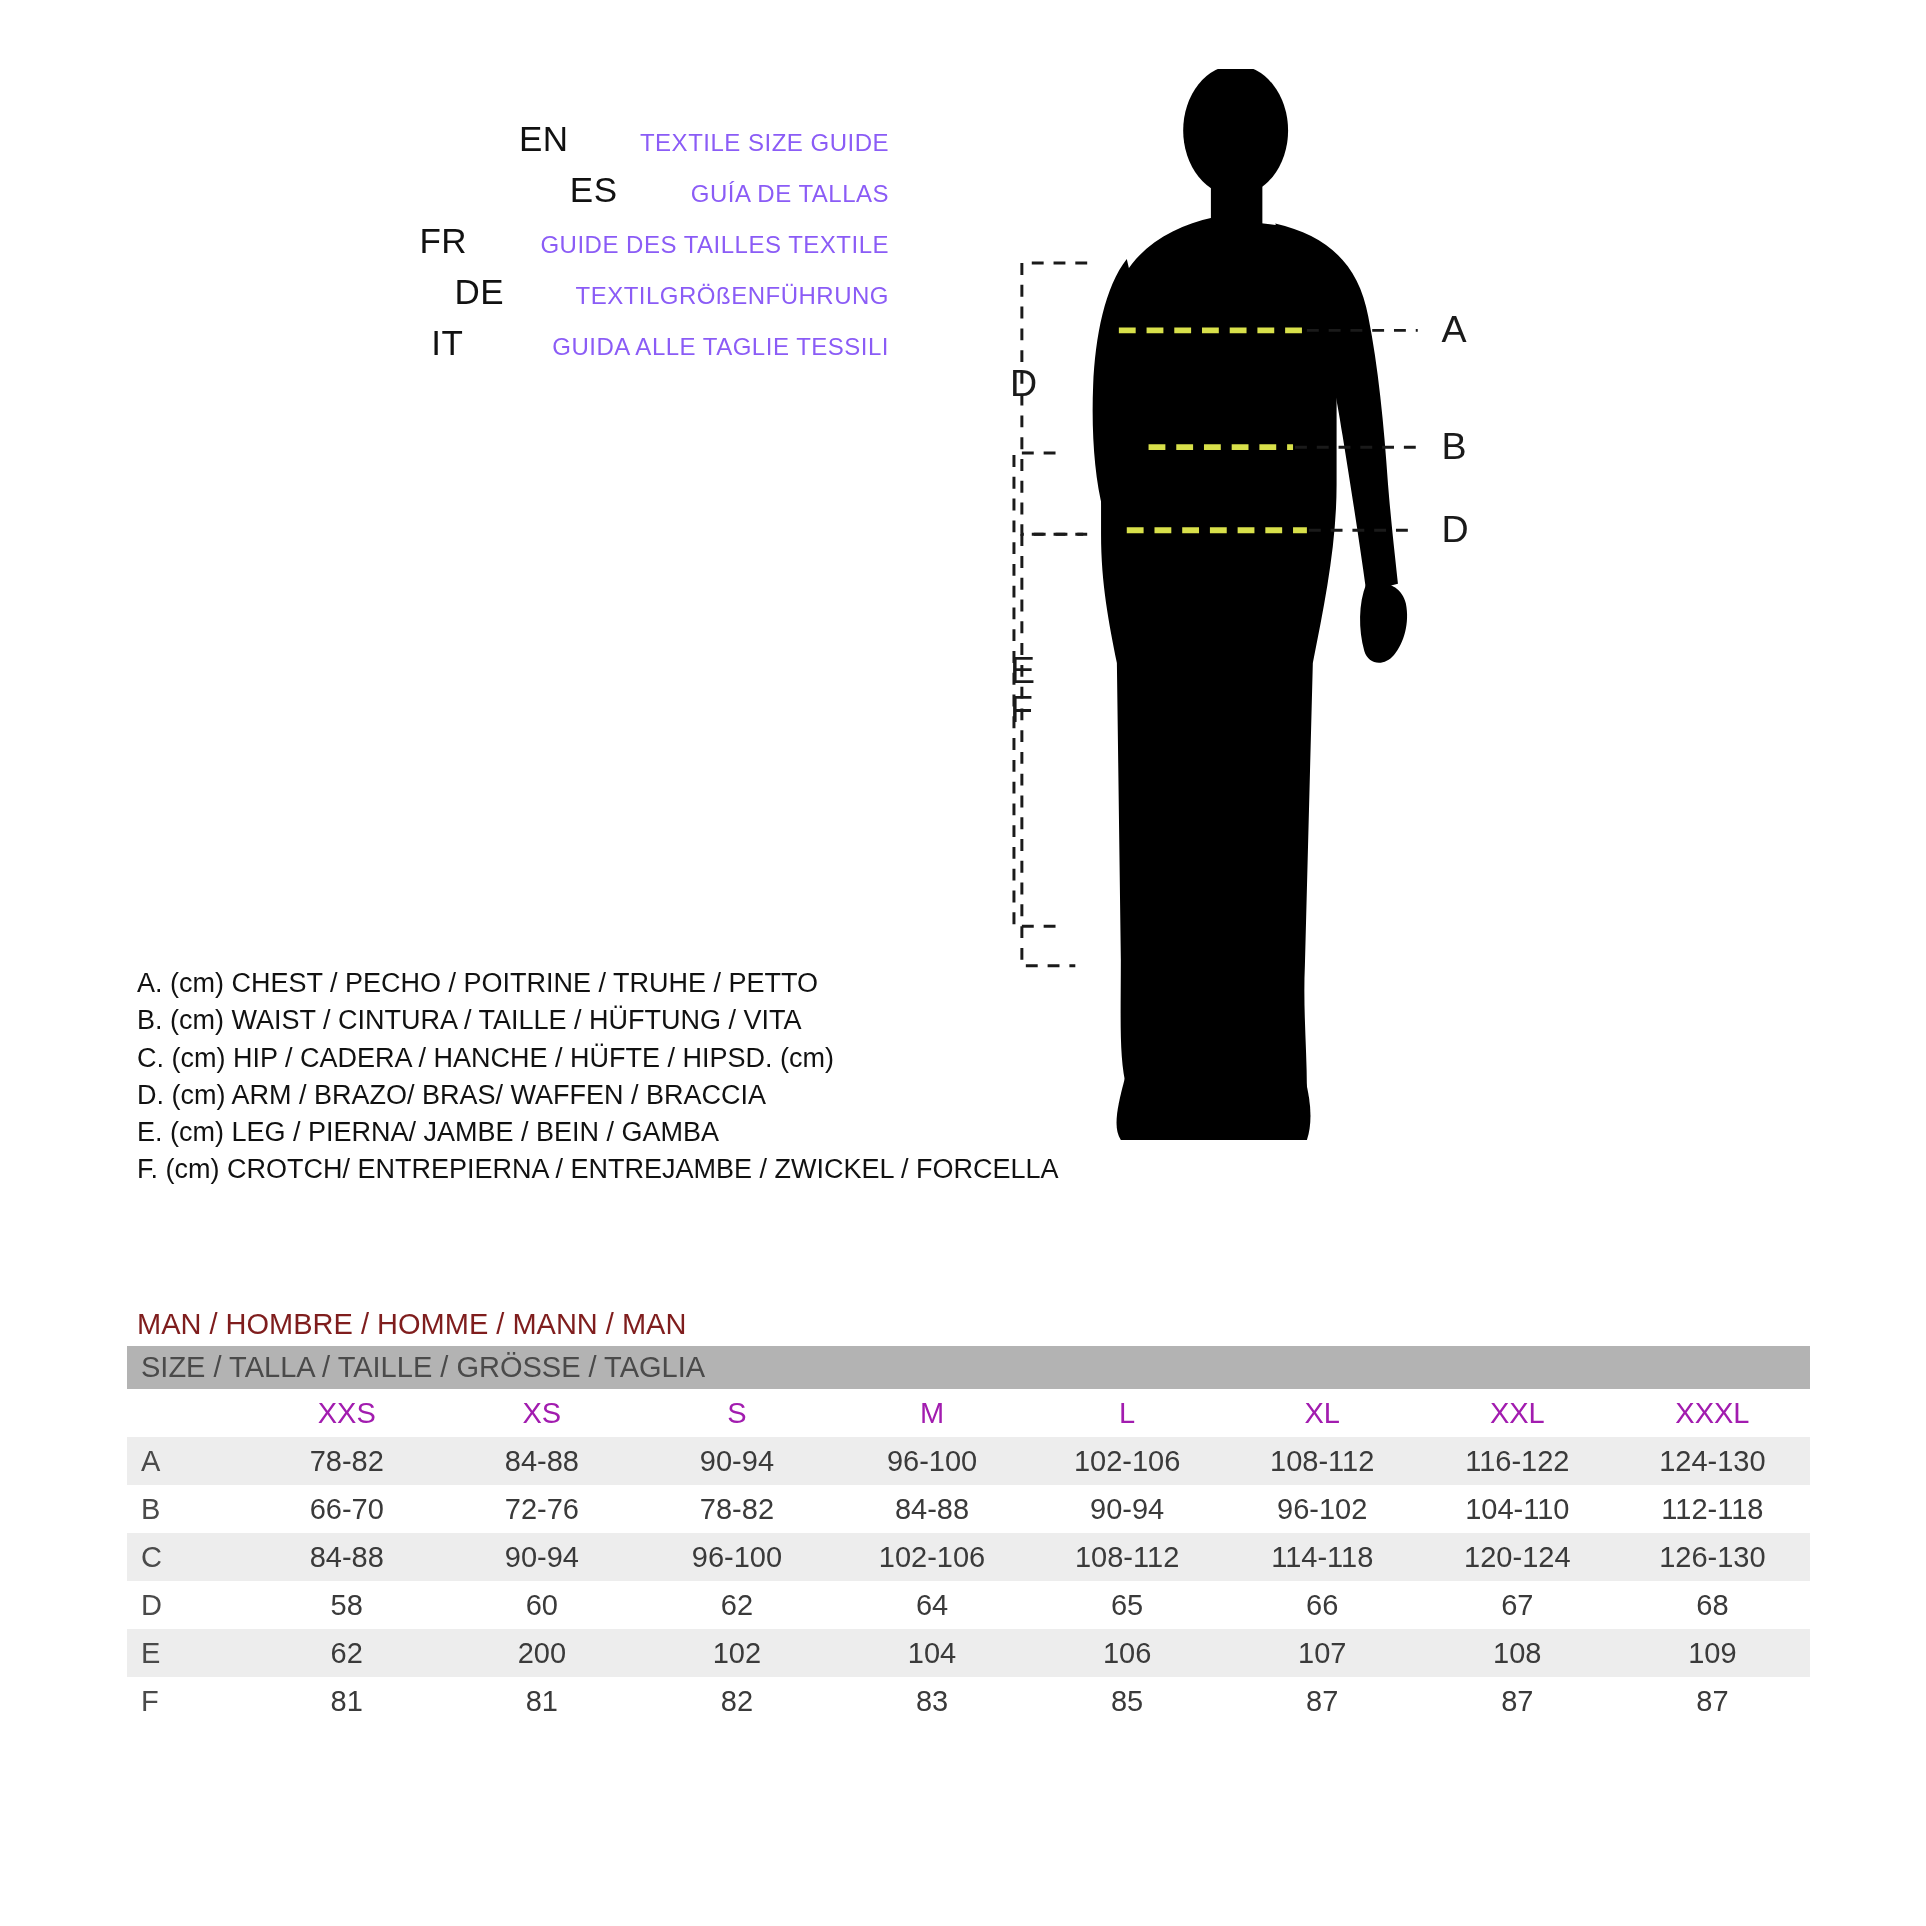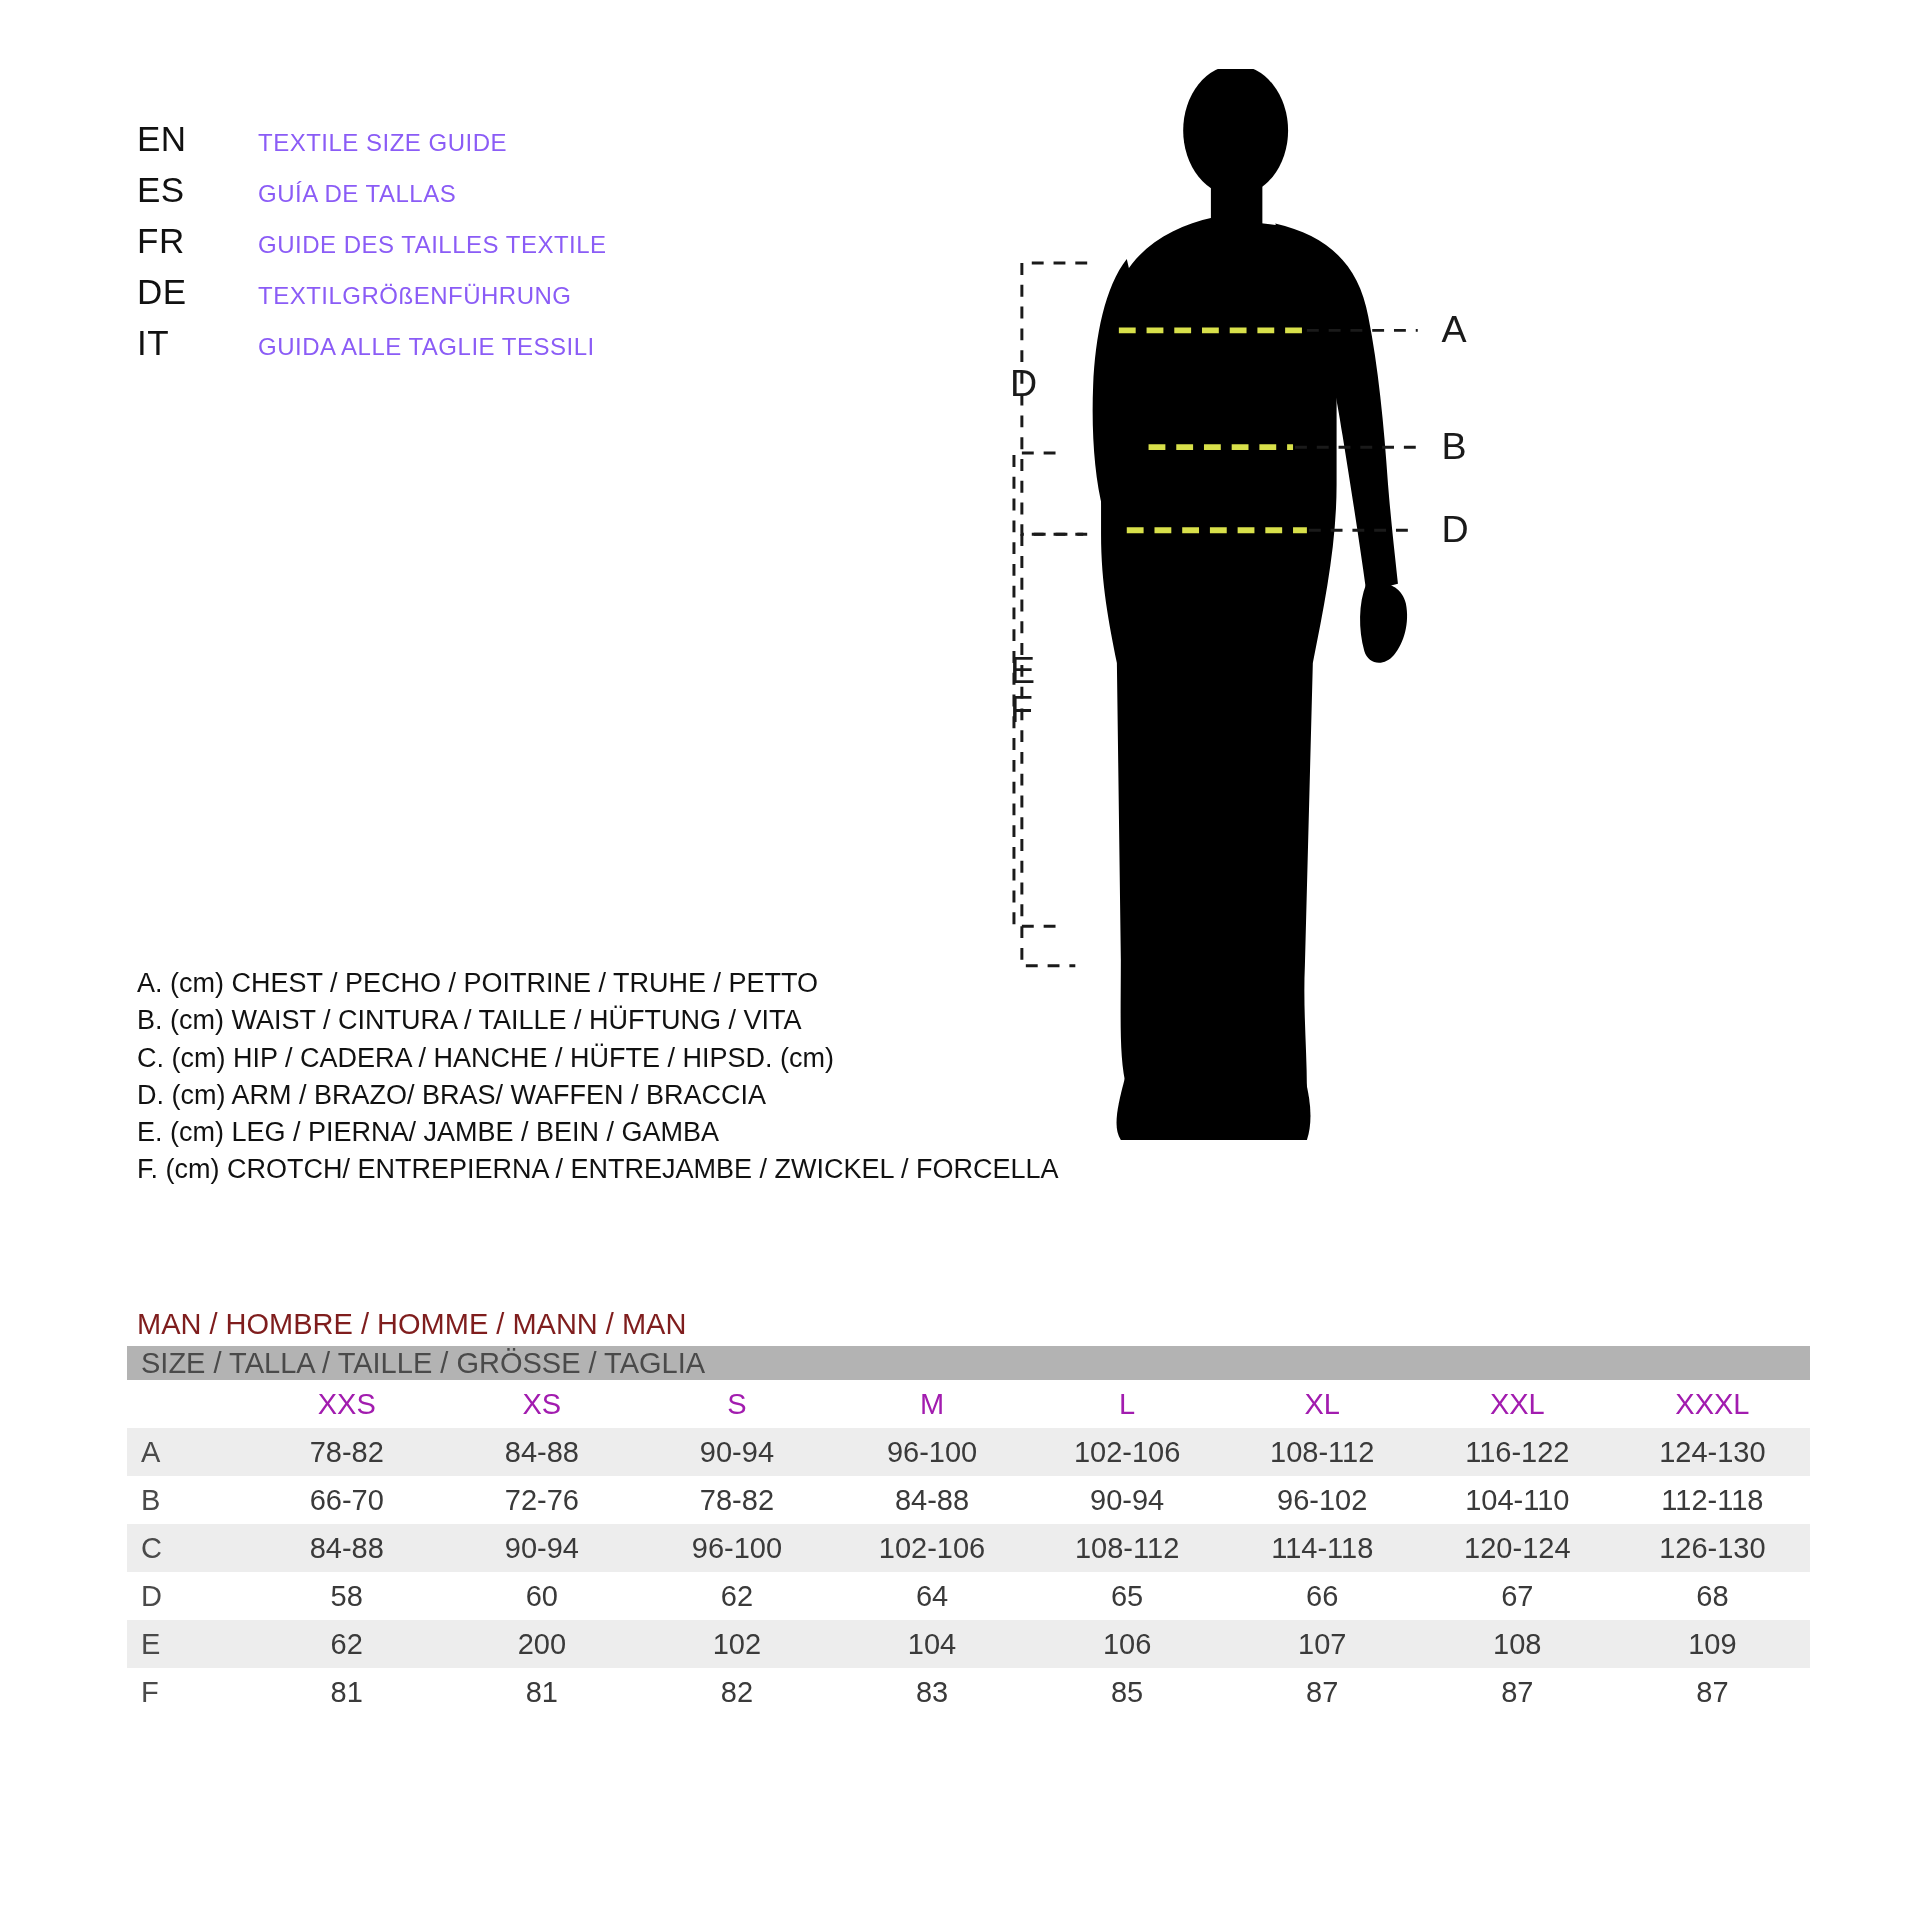--- a/index.html
+++ b/index.html
@@ -20,20 +20,21 @@
   #title-block {
     position: absolute;
     left: 137px;
     top: 119px;
     width: 752px;
   }
   .lang-row {
     display: flex;
     align-items: baseline;
     height: 51px;
+    justify-content: flex-end;
   }
   .lang-code {
     width: 121px;
     font-size: 35px;
     letter-spacing: 0.5px;
     color: #111;
   }
   .lang-text {
     font-size: 24px;
     letter-spacing: 0.5px;
@@ -90,21 +91,21 @@
     height: 48px;
     font-weight: normal;
     text-align: center;
   }
   #size-table .hdr-band td {
     background: #b3b3b3;
     color: #4a4a4a;
     text-align: left;
     padding-left: 14px;
     font-size: 29px;
-    height: 34px;
+    height: 43px;
   }
   #size-table .col-label {
     width: 95px;
     text-align: left;
     padding-left: 14px;
     color: #4a4a4a;
   }
   #size-table .size-col {
     width: 174px;
   }

